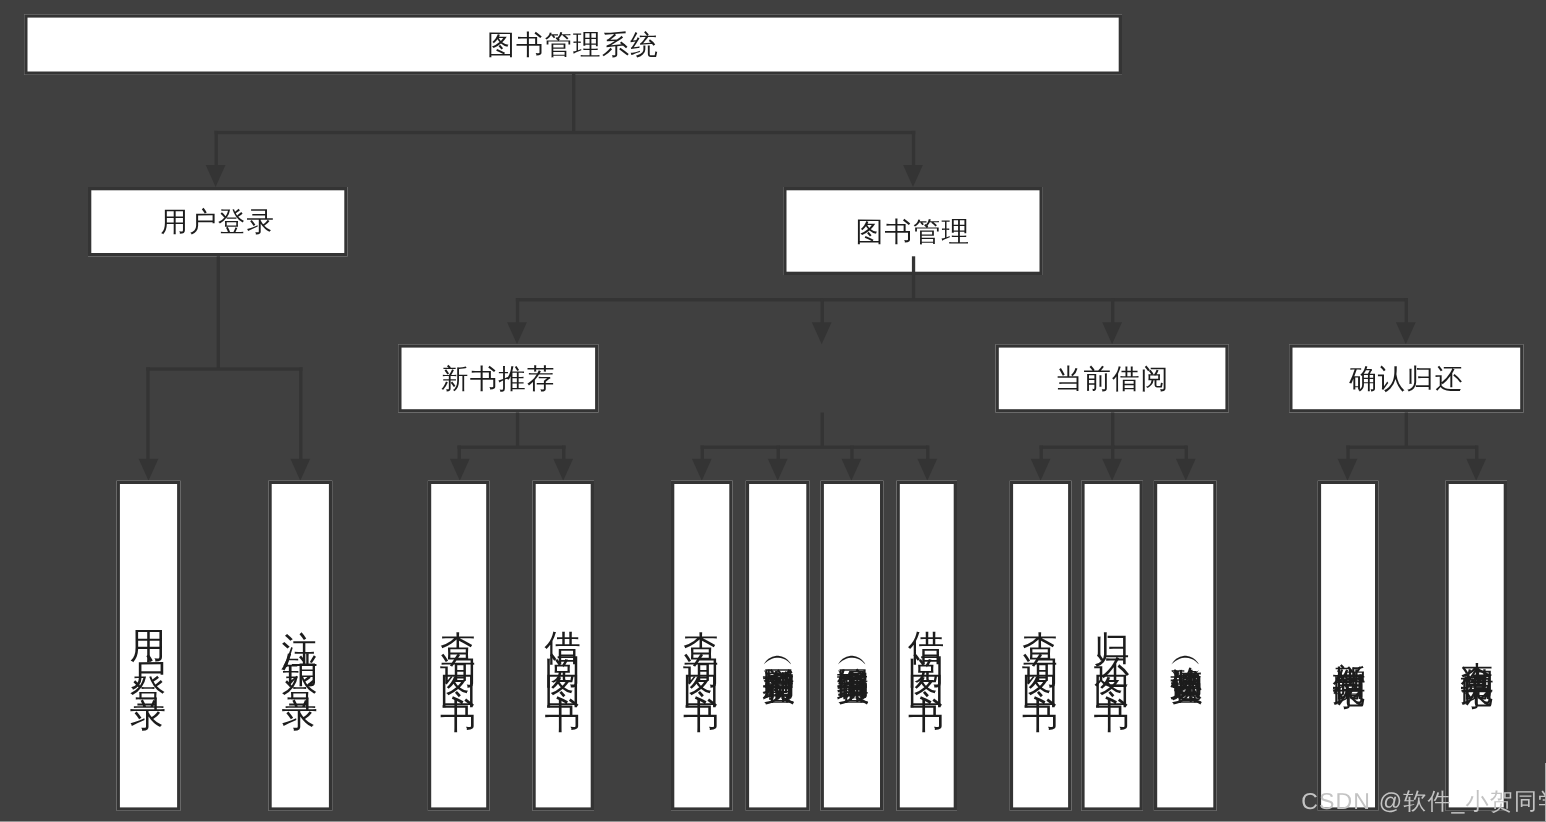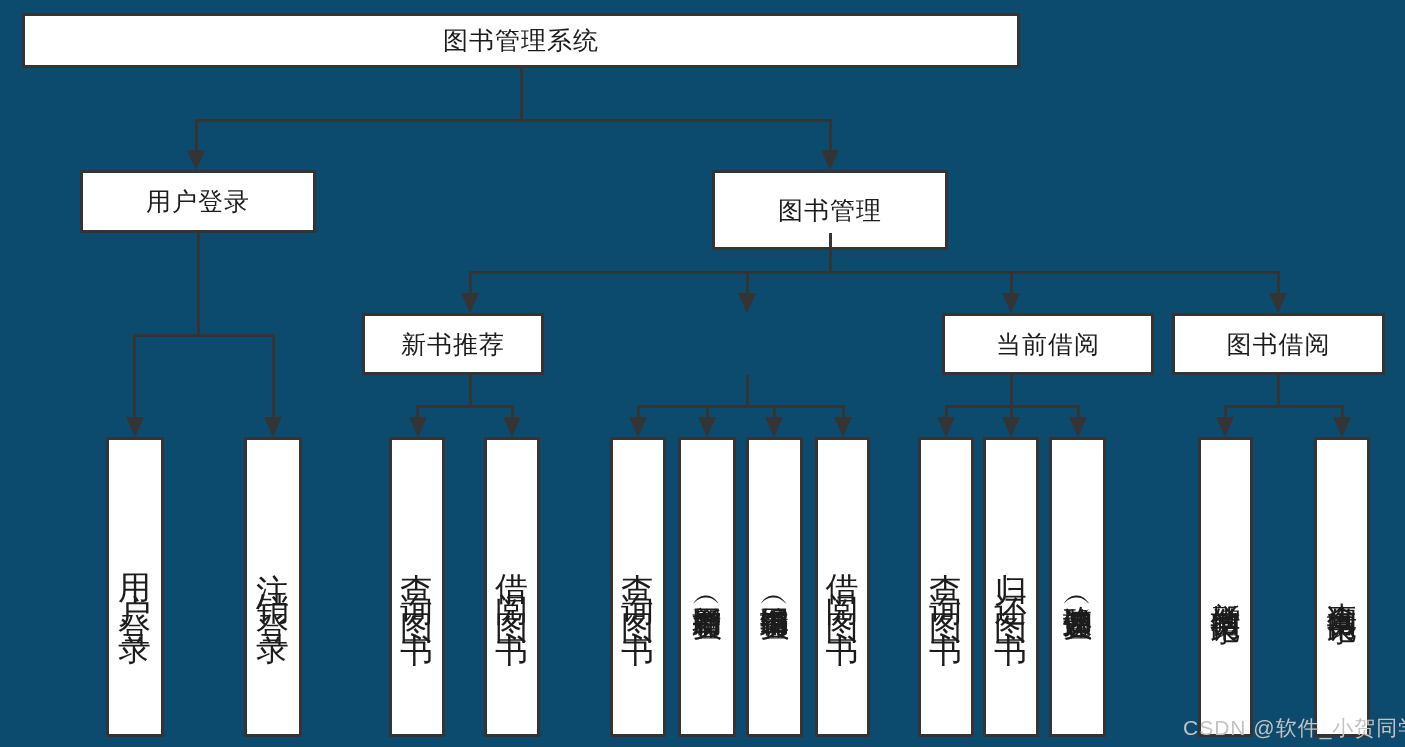--- a/index.html
+++ b/index.html
@@ -1,21 +1,21 @@
 <!DOCTYPE html>
 <html><head>
 <meta charset="utf-8">
 <style>
   * { margin: 0; padding: 0; box-sizing: border-box; }
   html, body { background: #ffffff; }
   #canvas {
     position: relative;
     width: 1405px;
     height: 747px;
-    background: #0c4a6e;
+    background: #404040;
     font-family: "Liberation Sans", sans-serif;
     overflow: hidden;
   }
   .box {
     position: absolute;
     border: 3px solid #343434;
     background: #ffffff;
     display: flex;
     align-items: center;
     justify-content: center;
@@ -95,25 +95,25 @@
   <div class="vline" style="left:746px; top:271px; height:26px;"></div>
   <div class="arrow" style="left:738px; top:293px;"></div>
   <div class="vline" style="left:1010px; top:271px; height:26px;"></div>
   <div class="arrow" style="left:1002px; top:293px;"></div>
   <div class="vline" style="left:1277px; top:271px; height:26px;"></div>
   <div class="arrow" style="left:1269px; top:293px;"></div>
 
   <div class="box hnode" style="left:362px; top:313px; width:182px; height:62px;">
     <span>新书推荐</span>
   </div>
-  <div class="box hnode" style="left:942px; top:313px; width:212px; height:62px;">
+  <div class="box hnode" style="left:905px; top:313px; width:212px; height:62px;">
     <span>当前借阅</span>
   </div>
   <div class="box hnode" style="left:1172px; top:313px; width:213px; height:62px;">
-    <span>图书借阅</span>
+    <span>确认归还</span>
   </div>
 
   <div class="vline" style="left:469px; top:375px; height:32px;"></div>
   <div class="hline" style="left:416px; top:405px; width:98px;"></div>
   <div class="vline" style="left:416px; top:405px; height:16px;"></div>
   <div class="arrow" style="left:409px; top:417px;"></div>
   <div class="vline" style="left:511px; top:405px; height:16px;"></div>
   <div class="arrow" style="left:503px; top:417px;"></div>
 
   <div class="vline" style="left:746px; top:375px; height:32px;"></div>

